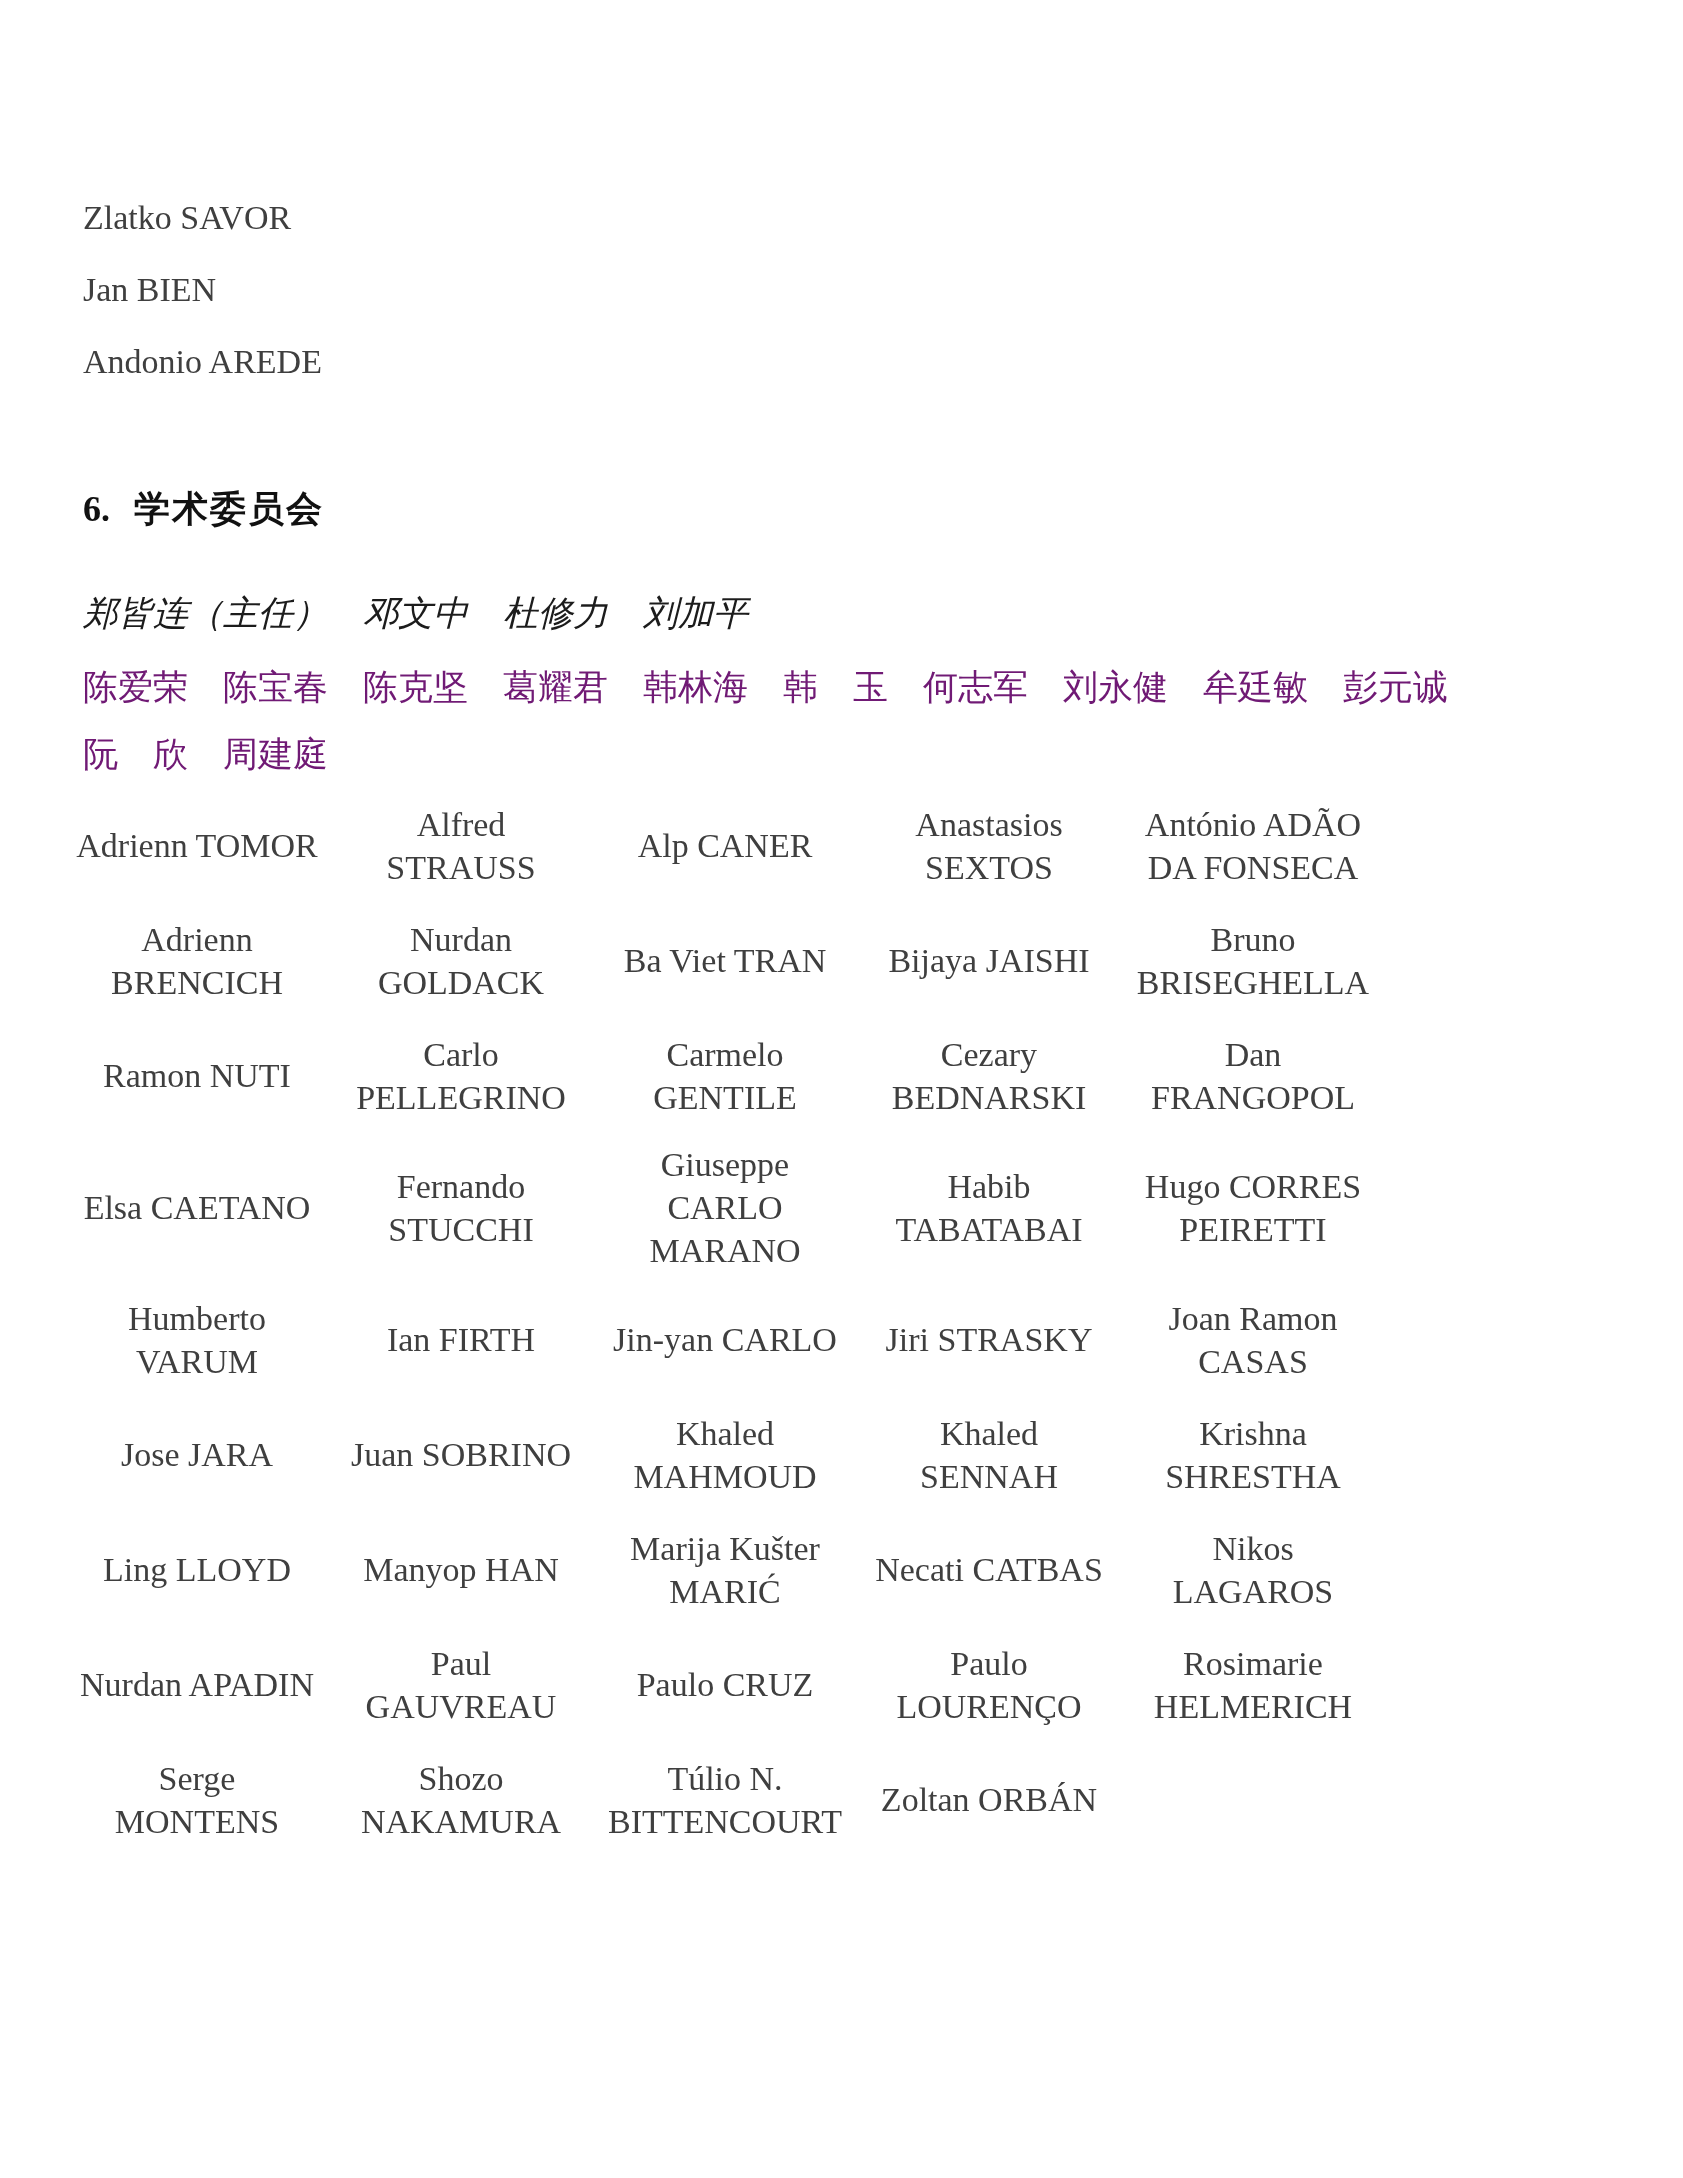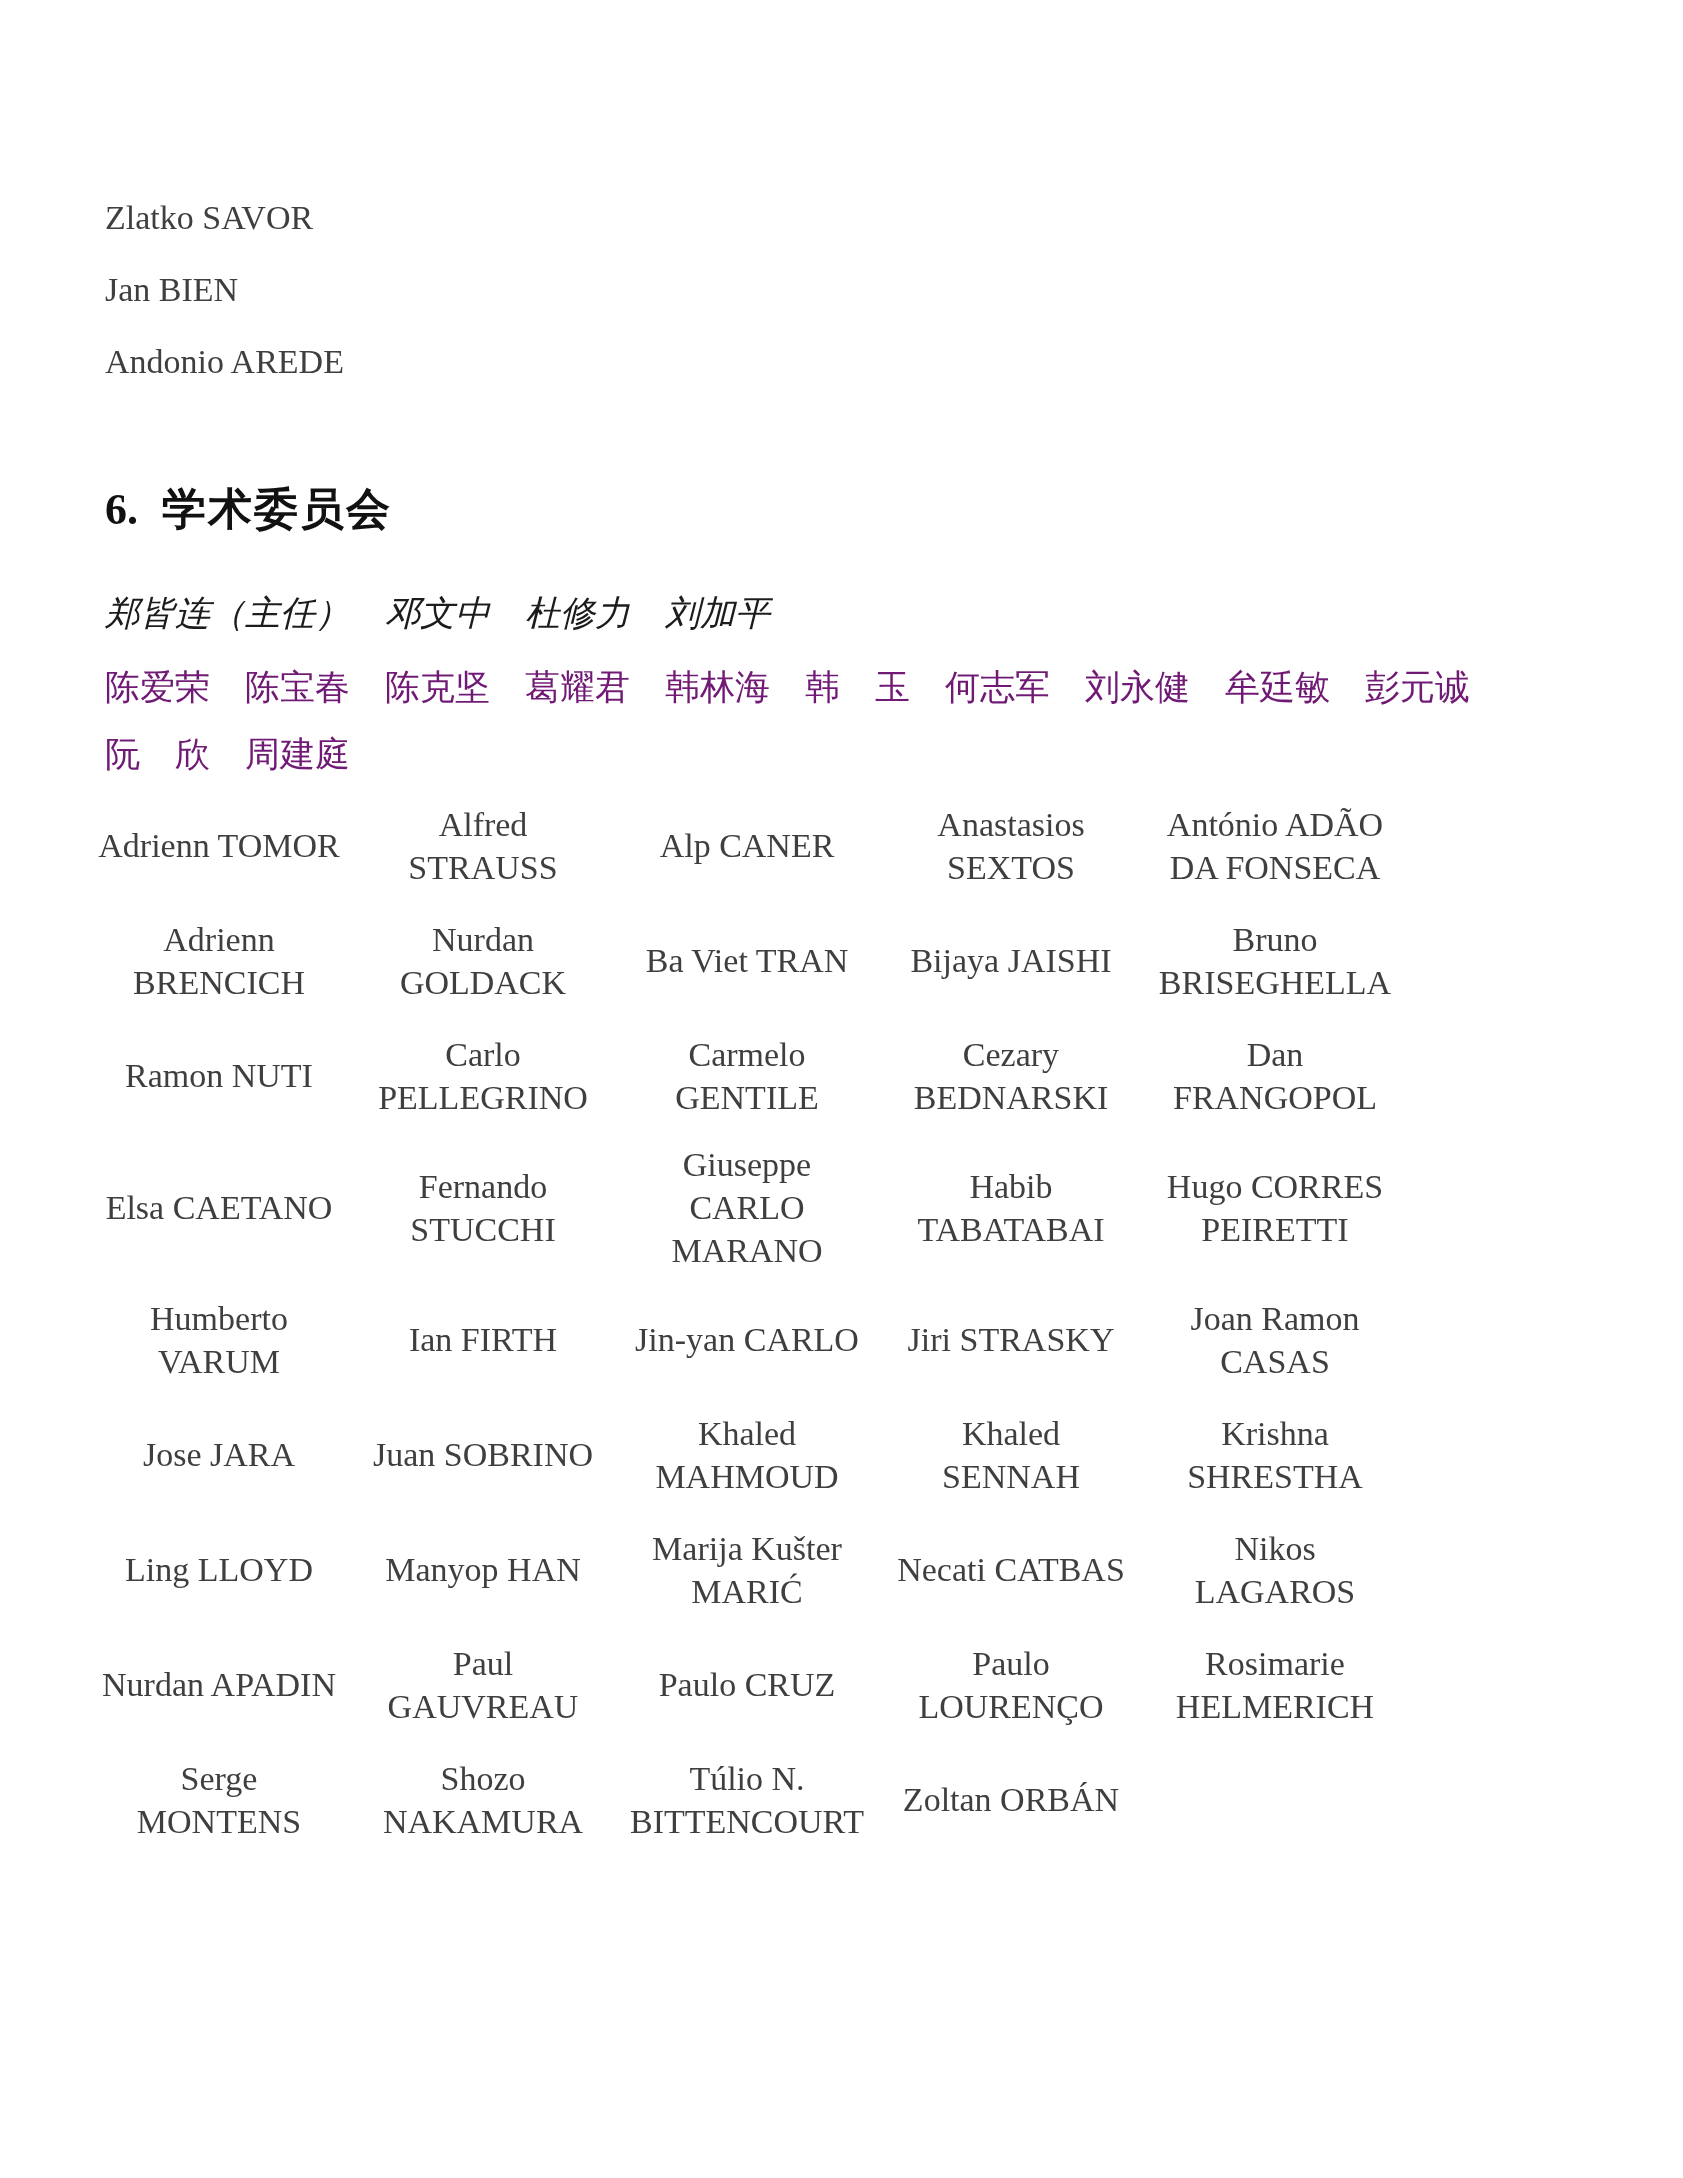--- a/index.html
+++ b/index.html
@@ -8,31 +8,31 @@
     height: 2178px;
     background: #ffffff;
     font-family: "Liberation Serif", "DejaVu Serif", serif;
     color: #3f3f3f;
     overflow: hidden;
   }
   .doc {
     box-sizing: border-box;
     width: 1683px;
     height: 2145px;
-    padding: 196px 178px 0 105px;
+    padding: 196px 178px 0 83px;
   }
   .top-name {
     margin: 0 0 28px 0;
     font-size: 34px;
     line-height: 44px;
     color: #3f3f3f;
   }
   .section-heading {
     margin: 99px 0 0 0;
-    font-size: 44px;
+    font-size: 36px;
     line-height: 51px;
     font-weight: bold;
     color: #111111;
   }
   .section-heading .num {
     font-family: "Liberation Serif", serif;
     margin-right: 24px;
   }
   .section-heading .title {
     font-family: "Liberation Sans", "DejaVu Sans", sans-serif;

